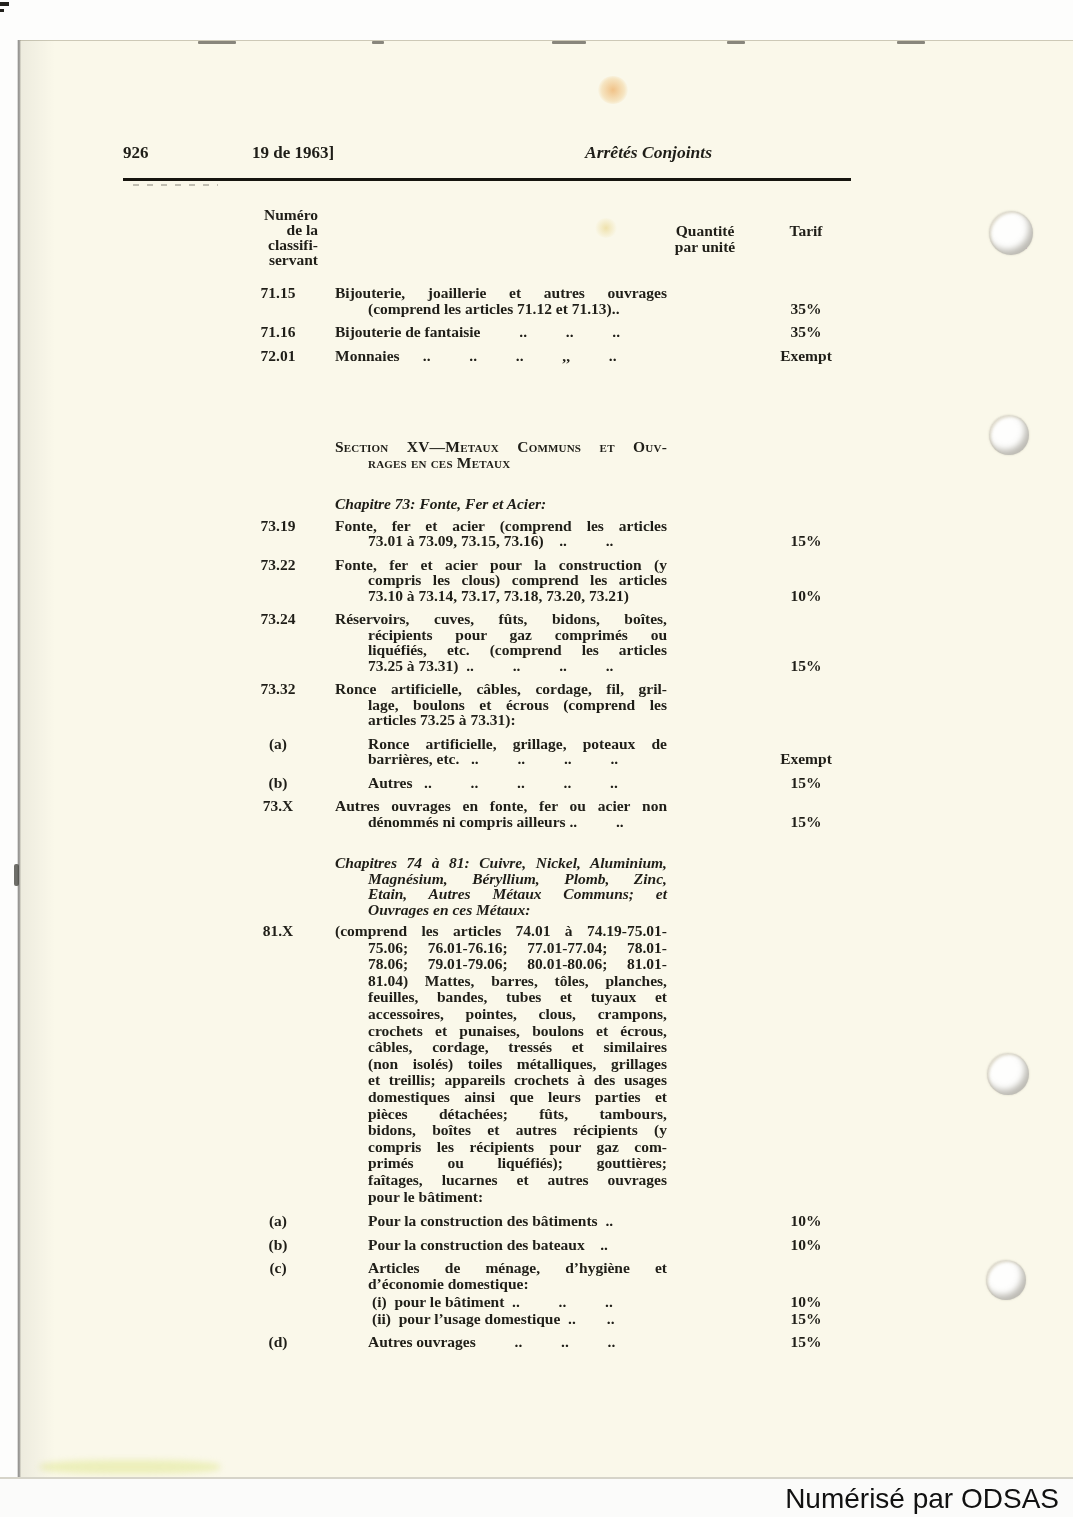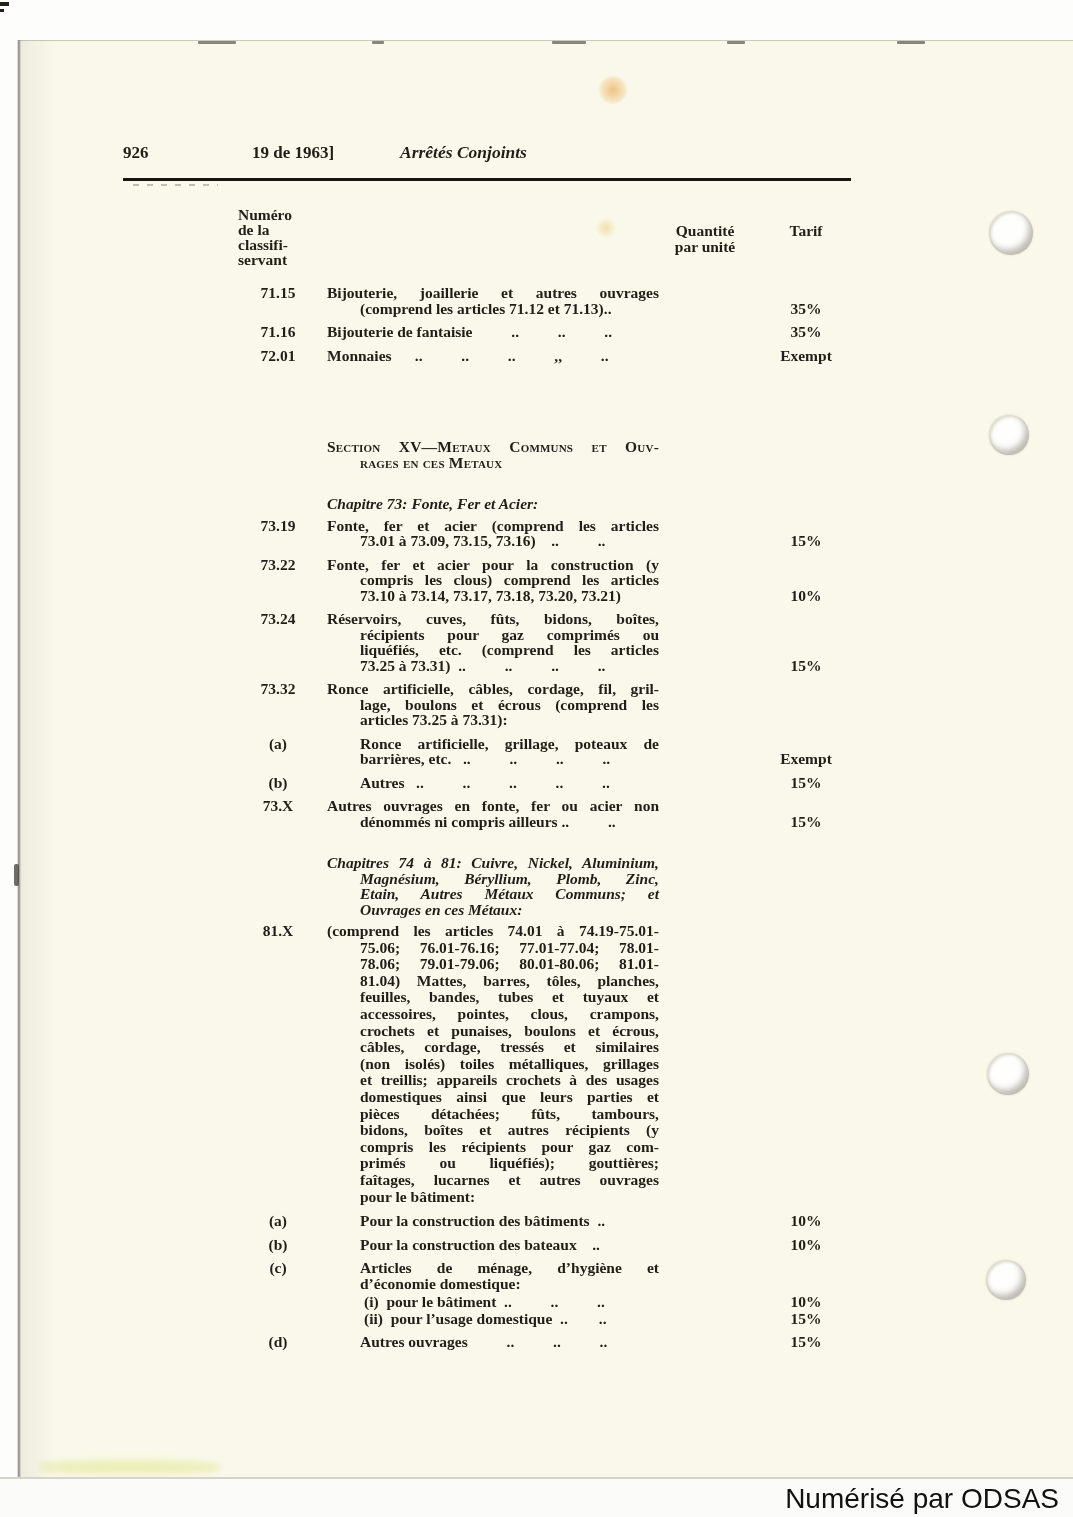--- a/index.html
+++ b/index.html
@@ -34,44 +34,44 @@
   .stain-orange{left:578px;top:36px;width:30px;height:28px;
     background:radial-gradient(circle, rgba(233,150,55,.55), rgba(233,170,70,.25) 55%, rgba(233,170,70,0) 75%);}
   .stain-yellow{left:574px;top:178px;width:24px;height:20px;
     background:radial-gradient(circle, rgba(222,192,80,.4), rgba(222,192,80,0) 70%);}
   .stain-green{left:20px;top:1420px;width:180px;height:14px;border-radius:40%;
     background:rgba(213,224,96,.35);filter:blur(3px);}
 
   
   .page-number{position:absolute;left:103px;top:103px;font-size:17px;}
   .ref{position:absolute;left:232px;top:103px;font-size:17px;}
-  .doc-title{position:absolute;left:380px;top:102px;width:300px;text-align:left;
+  .doc-title{position:absolute;left:392px;top:102px;width:300px;text-align:right;
     font-style:italic;font-size:17.5px;}
   .rule{position:absolute;left:103px;top:138px;width:728px;height:3px;background:#16150f;}
   .rule-specks{position:absolute;left:113px;top:144px;width:85px;height:2px;opacity:.35;
     background:repeating-linear-gradient(90deg,#55524a 0 6px, transparent 6px 14px);}
 
   
   .table{position:absolute;left:218px;top:167px;width:613px;}
   .thead{position:relative;height:64px;}
-  .class-header{position:absolute;left:0;top:0;width:80px;text-align:left;}
+  .class-header{position:absolute;left:0;top:0;width:80px;text-align:right;}
   .class-header .hline{line-height:15px;}
   .qty-header{position:absolute;left:392px;top:16px;width:150px;text-align:center;}
   .qty-header .hline{line-height:15.5px;}
   .tarif-header{position:absolute;right:0;top:16px;width:90px;text-align:center;line-height:15.5px;}
 
   .row{display:flex;align-items:flex-start;margin-top:8px;}
   .rows > .row:first-child{margin-top:14px;}
   .row.chapter{margin-top:26px;}
   .row.section{margin-top:76px;}
   .row.chapter + .row{margin-top:6px;}
   .row.lvl2{margin-top:3px;}
   .row.lvl2 + .row.lvl2{margin-top:1px;}
   .num{width:80px;flex:none;text-align:center;line-height:15.5px;}
-  .desc{width:332px;flex:none;margin-left:9px;box-sizing:border-box;}
+  .desc{width:332px;flex:none;margin-left:17px;box-sizing:border-box;}
   .line{line-height:15.5px;white-space:pre-wrap;}
   .big .line{line-height:16.6px;}
   .line.cont{padding-left:33px;}
   .line.just{white-space:normal;text-align:justify;text-align-last:justify;}
   .lvl1 .desc{padding-left:33px;}
   .lvl2 .desc{padding-left:37px;}
   .tarif{width:90px;margin-left:auto;flex:none;text-align:center;align-self:flex-end;line-height:15.5px;}
   .chapter .desc{font-style:italic;}
   .section .desc{font-variant:small-caps;letter-spacing:.2px;}
 

